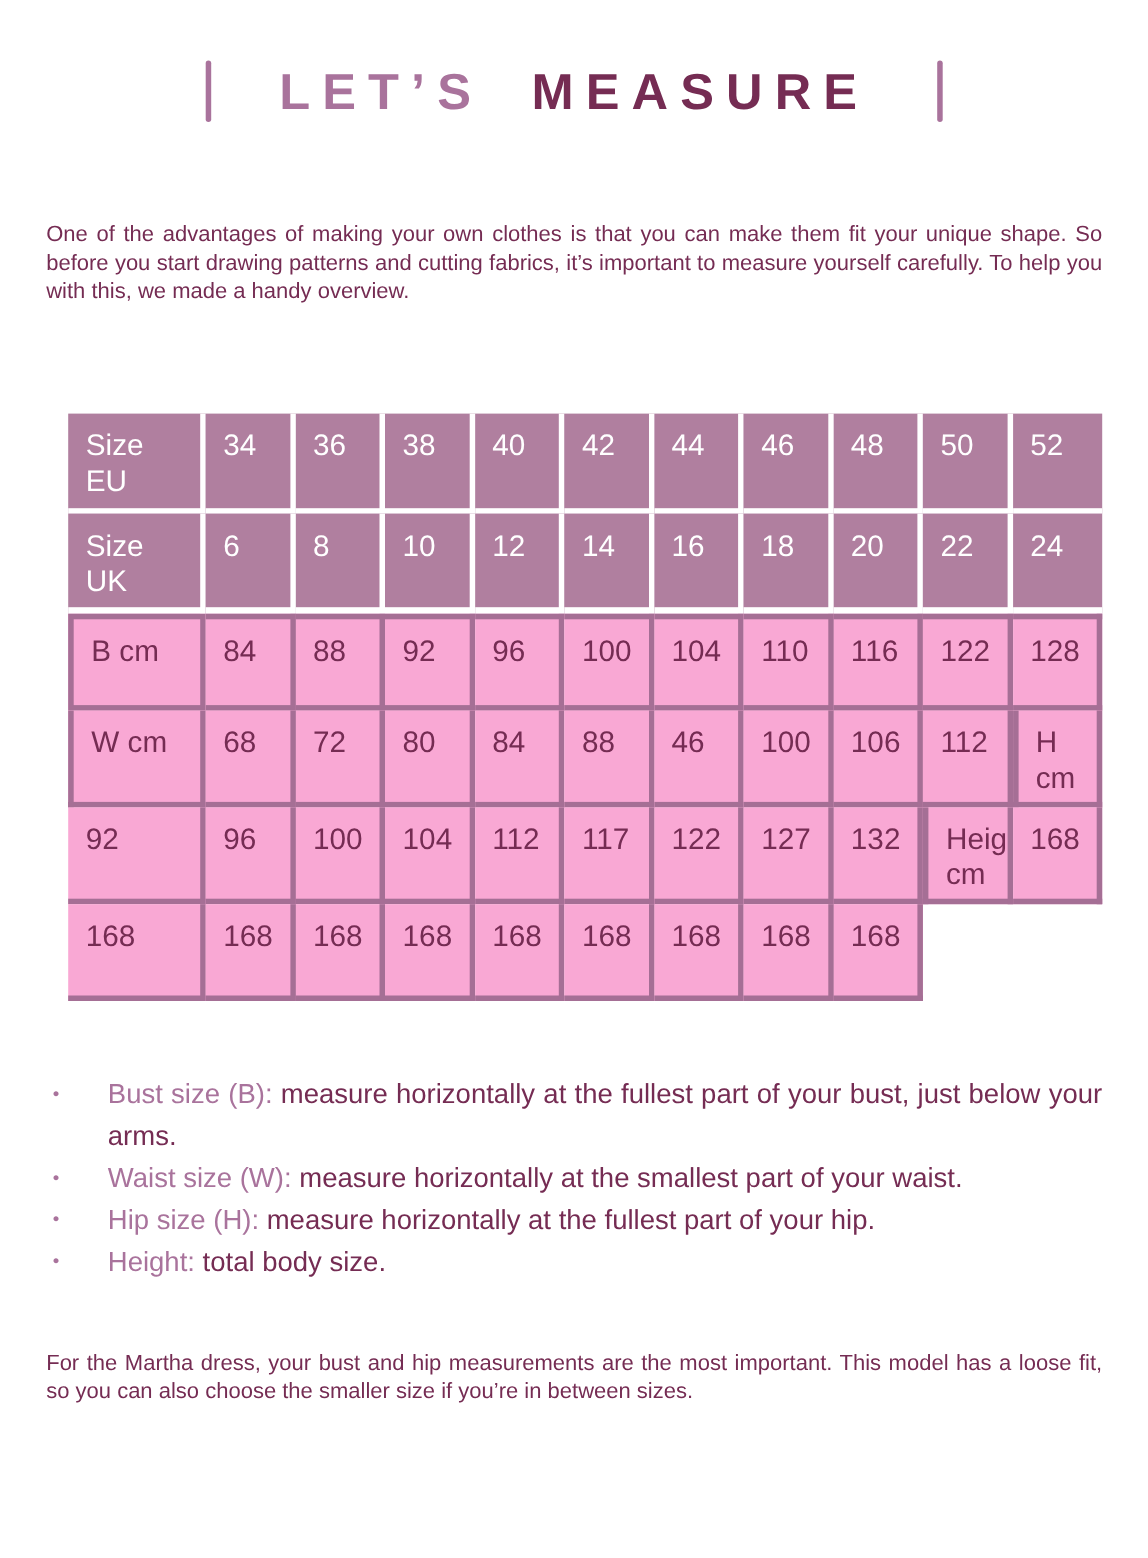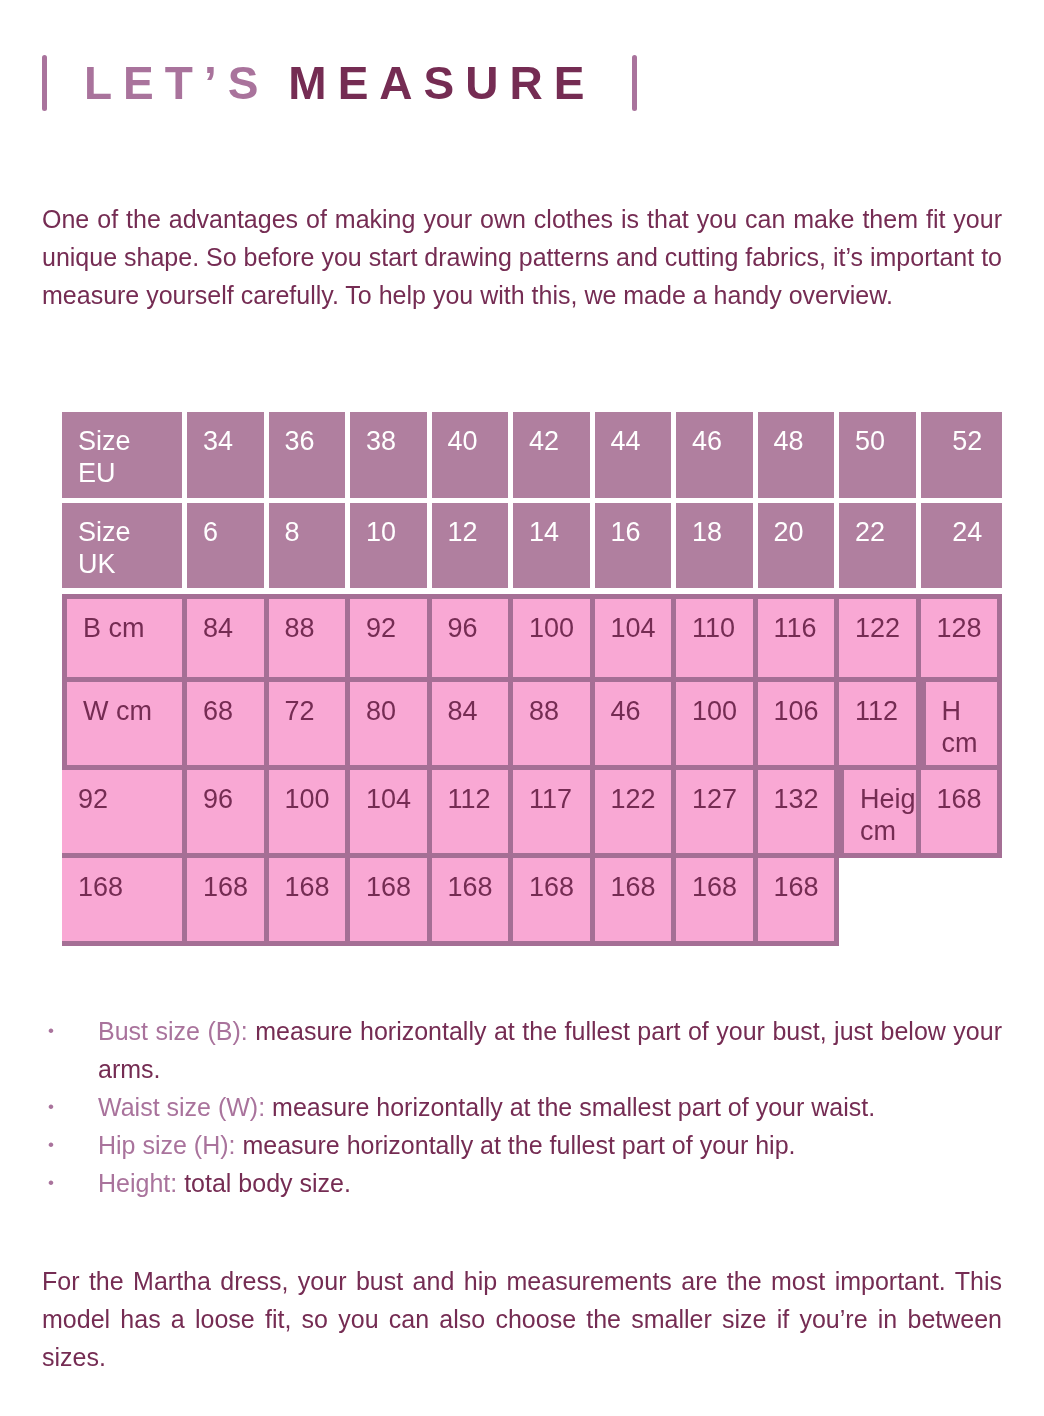--- a/index.html
+++ b/index.html
@@ -11,22 +11,22 @@
     padding: 48px 42px 0;
     font-family: "Liberation Sans", sans-serif;
     color: var(--dark, #752c53);
     overflow: hidden;
   }
 
   
   .title {
     display: flex;
     align-items: center;
-    justify-content: flex-start;
-    gap: 19px;
+    justify-content: center;
+    gap: 44px;
     height: 70px;
     margin-bottom: 82px;
   }
   .title .bar {
     display: inline-block;
     width: 5px;
     height: 56px;
     border-radius: 3px;
     background: var(--light, #a9739c);
   }
@@ -35,22 +35,22 @@
     font-weight: bold;
     letter-spacing: 11px;
     line-height: 1;
     white-space: nowrap;
   }
   .title .w-light { color: var(--light, #a9739c); margin-left: 18px; }
   .title .w-dark  { color: var(--dark, #752c53);  margin-right: 18px; }
 
   
   .para {
-    font-size: 25px;
-    line-height: 38px;
+    font-size: 20px;
+    line-height: 26px;
     text-align: justify;
     color: var(--dark, #752c53);
   }
 
   
   .size-table {
     margin-top: 98px;
     display: grid;
     grid-template-columns: 125px repeat(10, 1fr);
     grid-template-rows: 91px 91px 88px 88px 88px 88px;
@@ -62,21 +62,21 @@
     line-height: 32px;
     padding: 13px 4px 0 16px;
     white-space: pre-line;
     overflow: hidden;
   }
   .cell.header {
     background: var(--header-bg, #b07f9f);
     color: #ffffff;
     border-right: 5px solid #ffffff;
   }
-  .cell.header.last-col { border-right: none; text-align: center; }
+  .cell.header.last-col { border-right: none; }
   .cell.r0 { border-bottom: 5px solid #ffffff; }
   .cell.r1 { border-bottom: 6px solid #ffffff; }
   .cell.body {
     background: #f9a8d4;
     color: var(--dark, #752c53);
     border-right: 5px solid var(--border, #a56f95);
     border-bottom: 5px solid var(--border, #a56f95);
   }
   .cell.body.label { border-left: 5px solid var(--border, #a56f95); }
   .cell.r2 { border-top: 5px solid var(--border, #a56f95); }

